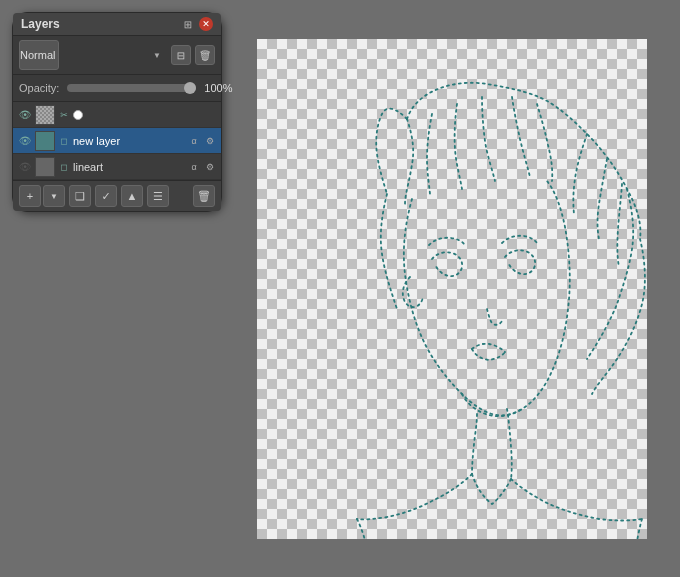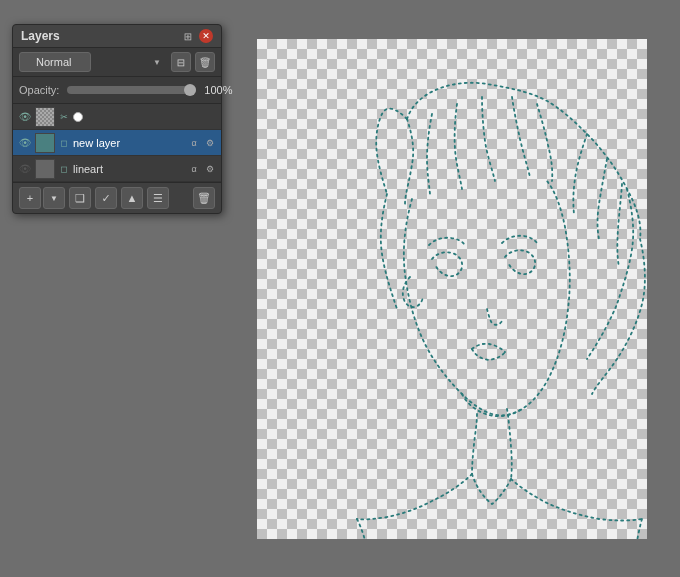--- a/index.html
+++ b/index.html
@@ -10,26 +10,26 @@
       overflow: hidden;
       font-family: Arial, sans-serif;
       font-size: 12px;
       color: #e0e0e0;
       position: relative;
     }
 
     
     .layers-panel {
       position: absolute;
-      top: 24px;
+      top: 12px;
       left: 12px;
       width: 210px;
       background-color: #3a3a3a;
       border: 1px solid #2a2a2a;
-      border-radius: 4px;
+      border-radius: 15px;
       box-shadow: 2px 2px 8px rgba(0,0,0,0.5);
     }
 
     .panel-titlebar {
       background-color: #444;
       padding: 4px 8px;
       display: flex;
       align-items: center;
       justify-content: space-between;
       border-bottom: 1px solid #2a2a2a;
@@ -78,24 +78,24 @@
       align-items: center;
       padding: 4px 6px;
       border-bottom: 1px solid #2a2a2a;
     }
 
     .blend-select {
       background-color: #555;
       border: 1px solid #666;
       color: #ddd;
       font-size: 11px;
-      padding: 2px 16px;
+      padding: 2px 0;
       flex: 1;
       border-radius: 3px;
-      height: 20px;
+      height: 30px;
       appearance: none;
       cursor: pointer;
     }
 
     .blend-select-wrapper {
       flex: 1;
       position: relative;
     }
 
     .blend-chevron {

